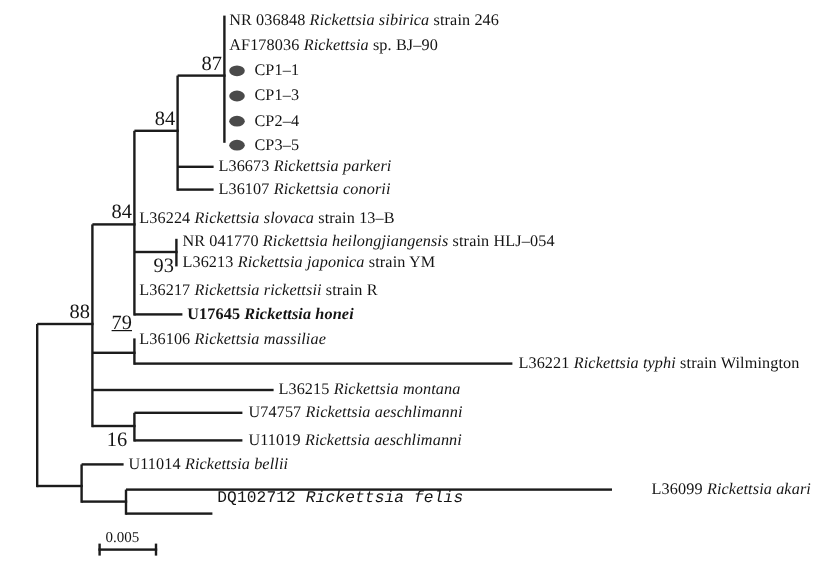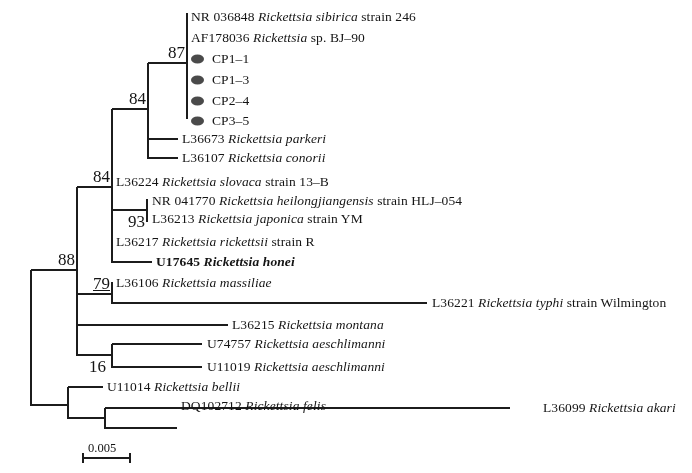--- a/index.html
+++ b/index.html
@@ -117,29 +117,29 @@
       <span class="taxon" style="left: 152px; top: 219px;"><span>L36213 </span><span class="it">Rickettsia japonica</span><span> strain YM</span></span>
       <span class="taxon" style="left: 116px; top: 242px;"><span>L36217 </span><span class="it">Rickettsia rickettsii</span><span> strain R</span></span>
       <span class="taxon" style="left: 156px; top: 262px; font-weight: bold;"><span>U17645 </span><span class="it">Rickettsia honei</span></span>
       <span class="taxon" style="left: 116px; top: 283px;"><span>L36106 </span><span class="it">Rickettsia massiliae</span></span>
       <span class="taxon" style="left: 432px; top: 303px;"><span>L36221 </span><span class="it">Rickettsia typhi</span><span> strain Wilmington</span></span>
       <span class="taxon" style="left: 232px; top: 325px;"><span>L36215 </span><span class="it">Rickettsia montana</span></span>
       <span class="taxon" style="left: 207px; top: 344px;"><span>U74757 </span><span class="it">Rickettsia aeschlimanni</span></span>
       <span class="taxon" style="left: 207px; top: 367px;"><span>U11019 </span><span class="it">Rickettsia aeschlimanni</span></span>
       <span class="taxon" style="left: 107px; top: 387px;"><span>U11014 </span><span class="it">Rickettsia bellii</span></span>
       <span class="taxon" style="left: 543px; top: 408px;"><span>L36099 </span><span class="it">Rickettsia akari</span></span>
-      <span class="taxon" style="left: 181px; top: 406px;"><span>DQ102712 </span><span class="it">Rickettsia felis</span></span>
+      <span class="taxon" style="left: 181px; top: 416px; font-family: Liberation Mono, monospace;"><span>DQ102712 </span><span class="it">Rickettsia felis</span></span>
     </div>
   <div id="supports">
       <span class="support" style="left: 185px; top: 63px; transform: translate(-100%, -100%);">87</span>
       <span class="support" style="left: 146px; top: 109px; transform: translate(-100%, -100%);">84</span>
       <span class="support" style="left: 110px; top: 187px; transform: translate(-100%, -100%);">84</span>
       <span class="support" style="left: 145px; top: 212px; transform: translate(-100%, 0px);">93</span>
       <span class="support" style="left: 75px; top: 270px; transform: translate(-100%, -100%);">88</span>
-      <span class="support" style="left: 110px; top: 294px; transform: translate(-100%, -100%); text-decoration: underline;">79</span>
+      <span class="support" style="left: 110px; top: 279px; transform: translate(-100%, -100%); text-decoration: underline;">79</span>
       <span class="support" style="left: 106px; top: 357px; transform: translate(-100%, 0px);">16</span>
     </div>
   <div class="scalebar">
     <span class="sb-label">0.005</span>
     <div class="sb-line"></div>
     <div class="sb-tick sb-tick-l"></div>
     <div class="sb-tick sb-tick-r"></div>
   </div>
 </div>
 

